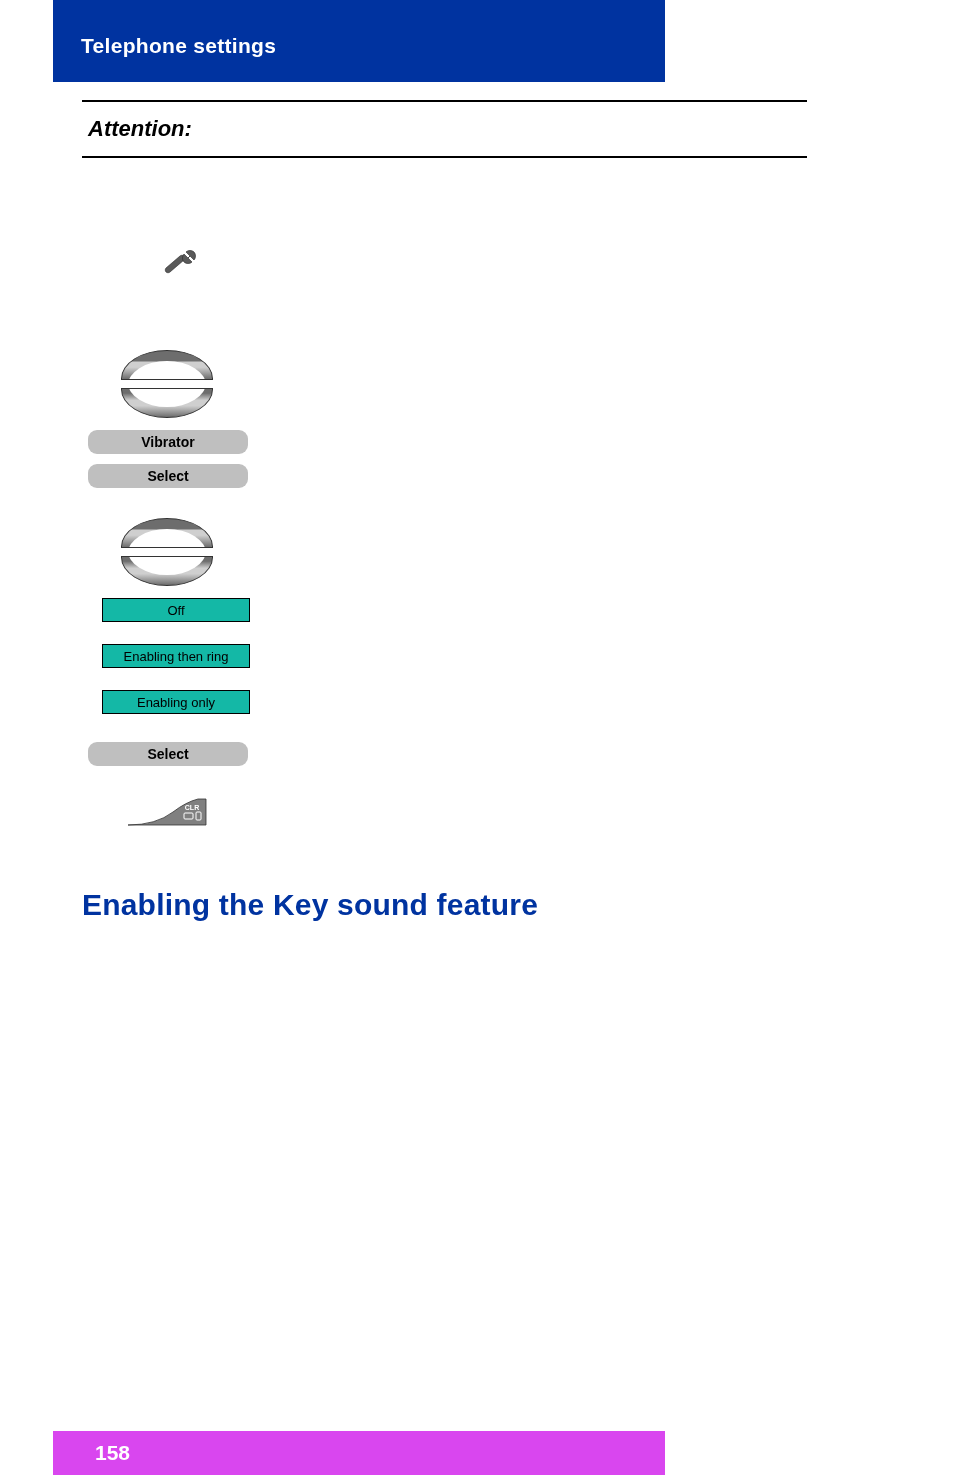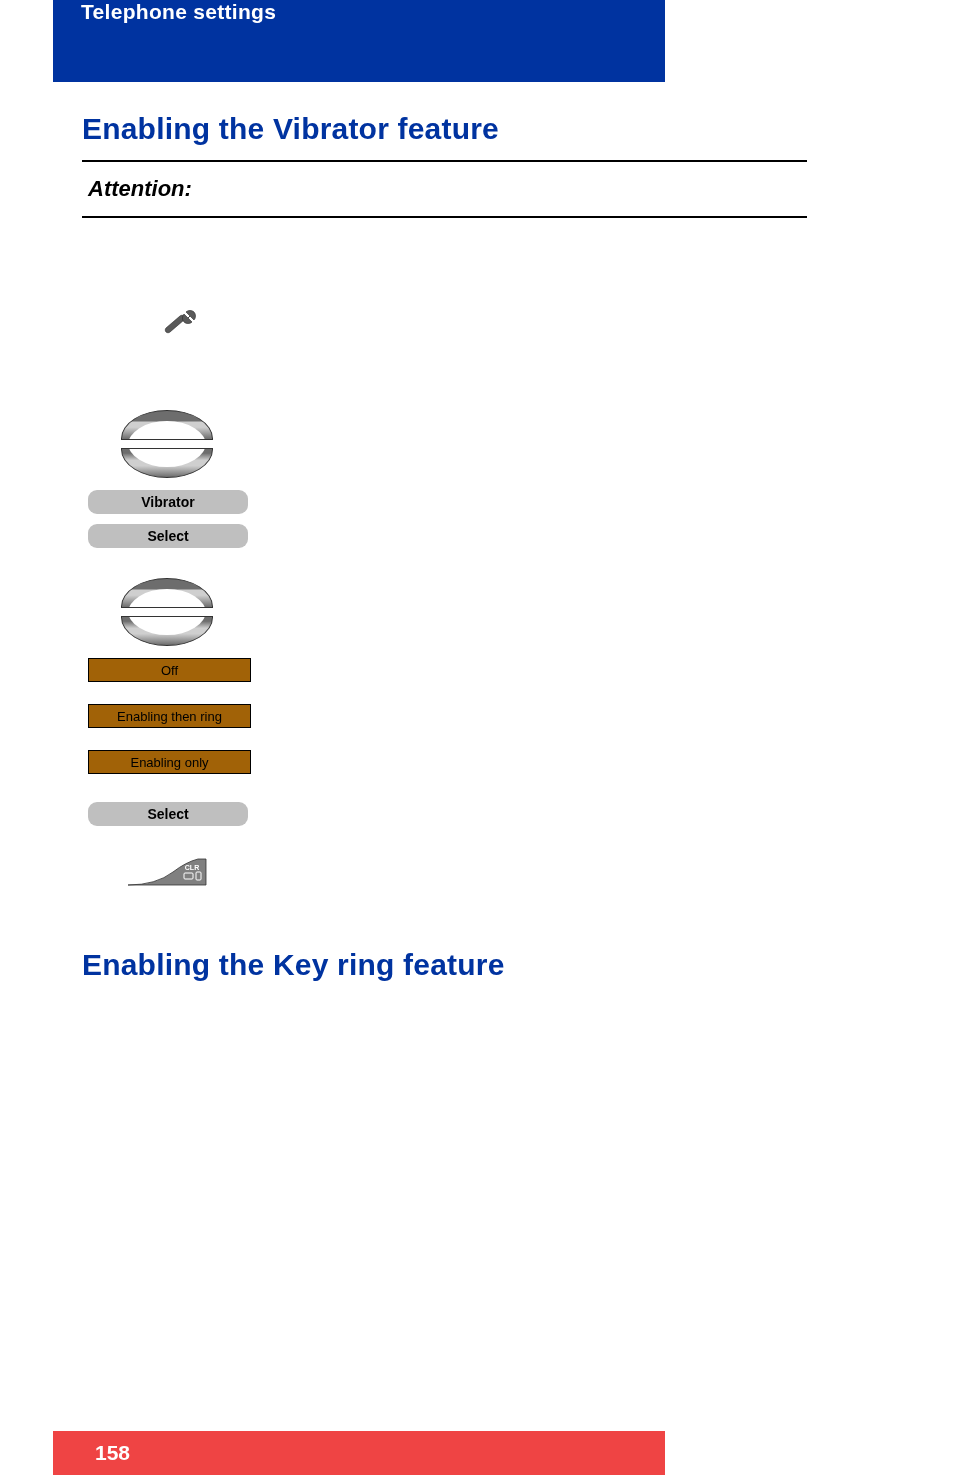--- a/index.html
+++ b/index.html
@@ -11,24 +11,24 @@
     position: relative;
   }
   .header-band {
     position: absolute;
     top: 0;
     left: 53px;
     width: 612px;
     height: 82px;
     background: #0033a0;
     display: flex;
-    align-items: flex-start;
+    align-items: flex-end;
     padding-left: 28px;
     box-sizing: border-box;
-    padding-bottom: 16px;
+    padding-bottom: 24px;
   }
   .header-band-text {
     color: #fff;
     font-weight: bold;
     font-size: 21px;
     letter-spacing: 0.3px;
   }
   .content {
     position: absolute;
     top: 100px;
@@ -113,66 +113,65 @@
     font-weight: bold;
     font-size: 14px;
     display: flex;
     align-items: center;
     justify-content: center;
     margin-left: 6px;
     margin-bottom: 10px;
     border-radius: 9px;
   }
   .outline-bar {
-    width: 163px;
+    width: 148px;
     height: 24px;
-    background: #a16207;
+    background: #14b8a6;
     border: 1.5px solid #000;
     font-size: 13px;
     display: flex;
     align-items: center;
     justify-content: center;
-    margin-left: 6px;
+    margin-left: 20px;
     margin-bottom: 22px;
     box-sizing: border-box;
   }
   .step-block {
     margin-bottom: 30px;
   }
   .clr-key {
     margin-left: 46px;
     margin-top: 30px;
   }
   .page-footer {
     position: absolute;
     left: 53px;
     bottom: 0;
     width: 612px;
     height: 44px;
-    background: #ef4444;
+    background: #d946ef;
     display: flex;
     align-items: center;
   }
   .page-footer-num {
     color: #fff;
     font-weight: bold;
     font-size: 21px;
     margin-left: 42px;
   }
 </style>
 </head>
 <body>
 
 <div class="header-band">
   <span class="header-band-text">Telephone settings</span>
 </div>
 
 <div class="content">
 
-  <h1 class="blue-heading">Enabling the Vibrator feature</h1>
   <div class="hr"></div>
   <div class="attention">Attention:</div>
   <div class="hr"></div>
 
   <div class="steps-area">
 
     <div class="icon-wrench">
       <svg width="42" height="28" viewBox="0 0 42 28">
         <g fill="#5a5a5a" stroke="#2a2a2a" stroke-width="0.6">
           <path d="M4 20 L18 8 C19 7 21 7 22 8 C23 9 23 11 22 12 L8 24 C7 25 5 25 4 24 C3 23 3 21 4 20 Z"></path>
@@ -205,19 +204,19 @@
       <svg width="80" height="30" viewBox="0 0 80 30">
         <path d="M0 29 Q 28 29 45 16 Q 58 6 70 3 L 78 3 L 78 29 Z" fill="#808080" stroke="#333" stroke-width="0.8"></path>
         <text x="64" y="14" font-size="7" font-weight="bold" fill="#fff" text-anchor="middle">CLR</text>
         <rect x="56" y="17" width="9" height="6" rx="1" fill="none" stroke="#fff" stroke-width="1"></rect>
         <rect x="68" y="16" width="5" height="8" rx="1" fill="none" stroke="#fff" stroke-width="1"></rect>
       </svg>
     </div>
 
   </div>
 
-  <h1 class="blue-heading" style="margin-top:58px;">Enabling the Key ring feature</h1>
+  <h1 class="blue-heading" style="margin-top:58px;">Enabling the Key sound feature</h1>
 
 </div>
 
 <div class="page-footer">
   <span class="page-footer-num">158</span>
 </div>
 
 </body></html>

